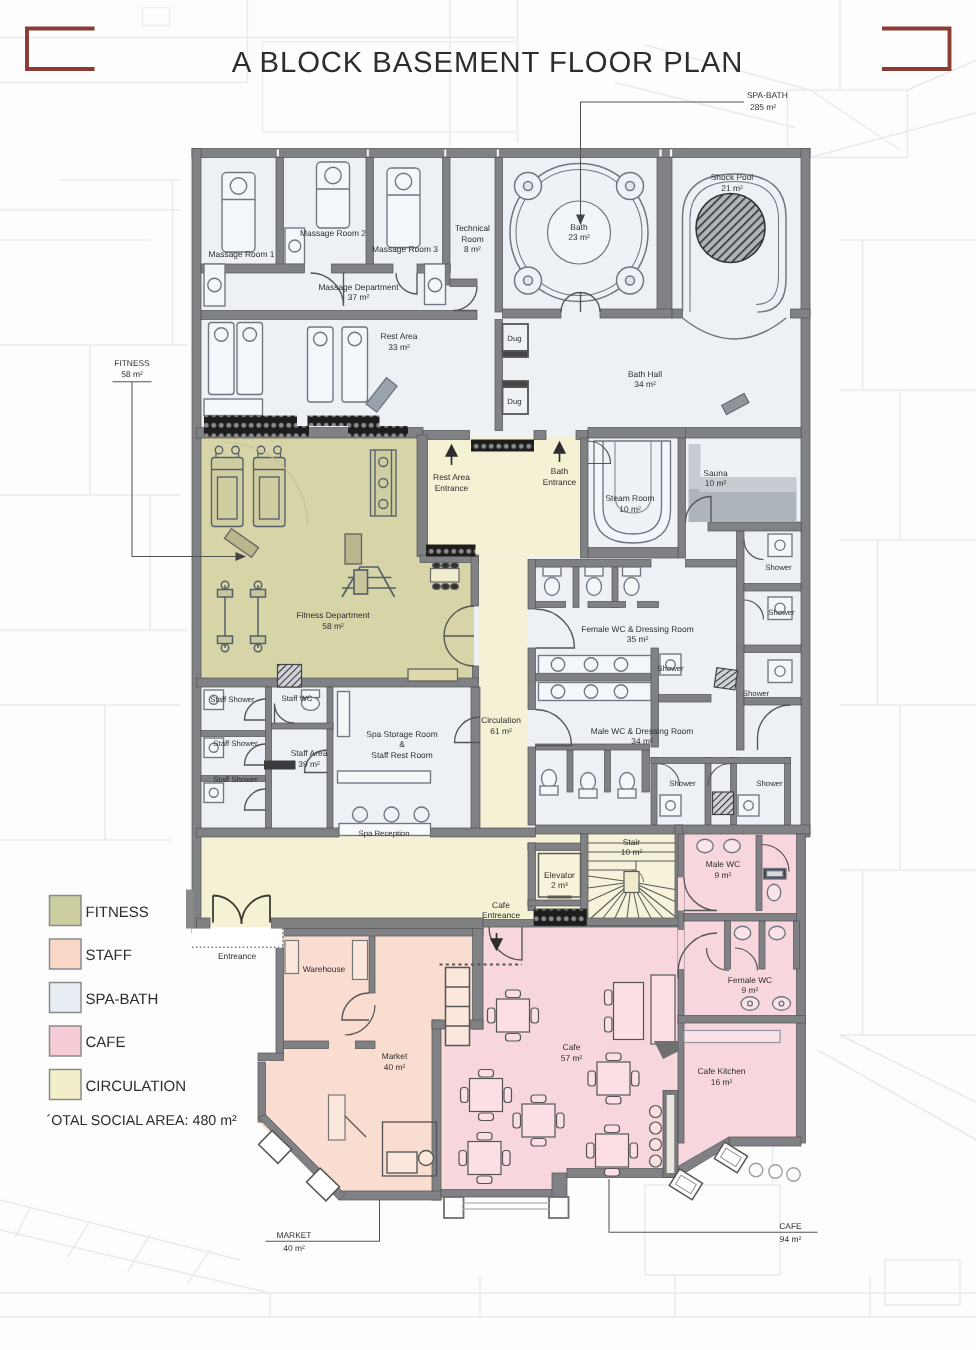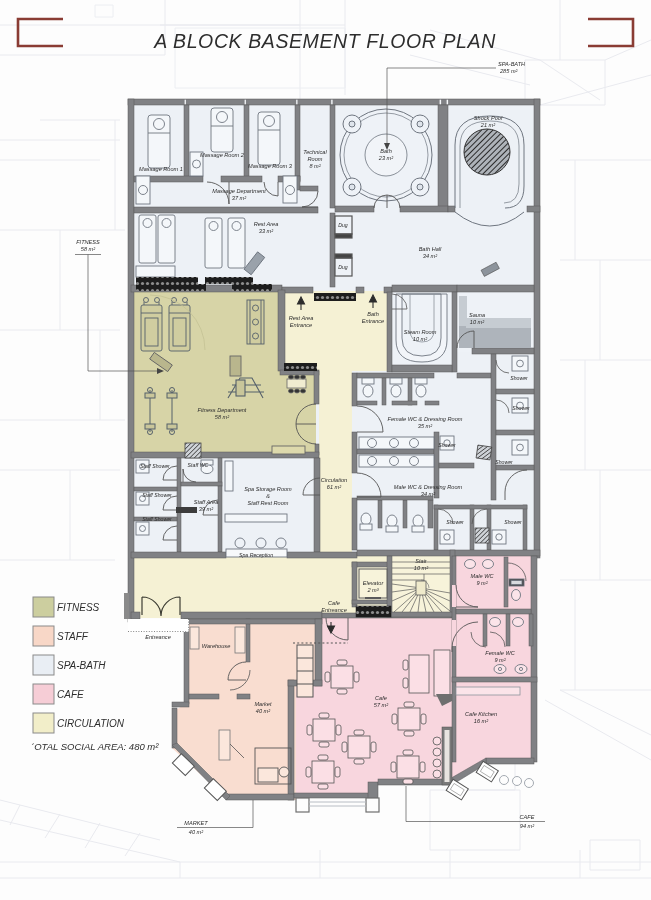--- a/index.html
+++ b/index.html
@@ -1,16 +1,16 @@
 <!DOCTYPE html>
 <html><head>
 <meta charset="utf-8">
 <style>
   html,body{margin:0;padding:0;background:#fff;}
-  .page{position:relative;width:651px;height:900px;overflow:hidden;background:#fdfdfd;font-family:"Liberation Sans",sans-serif;font-style:italic;}
+  .page{position:relative;width:651px;height:900px;overflow:hidden;background:#fdfdfd;font-family:"Liberation Sans",sans-serif;}
   text{font-family:"Liberation Sans",sans-serif;fill:#2d2d2d;}
   .rl{font-size:5.6px;}
   .rl2{font-size:5.2px;}
 </style>
 </head>
 <body>
 <div class="page">
 <svg width="651" height="900" viewBox="0 0 651 900" xmlns="http://www.w3.org/2000/svg">
 <defs>
   <pattern id="hatch" width="4" height="4" patternTransform="rotate(45)" patternUnits="userSpaceOnUse">

